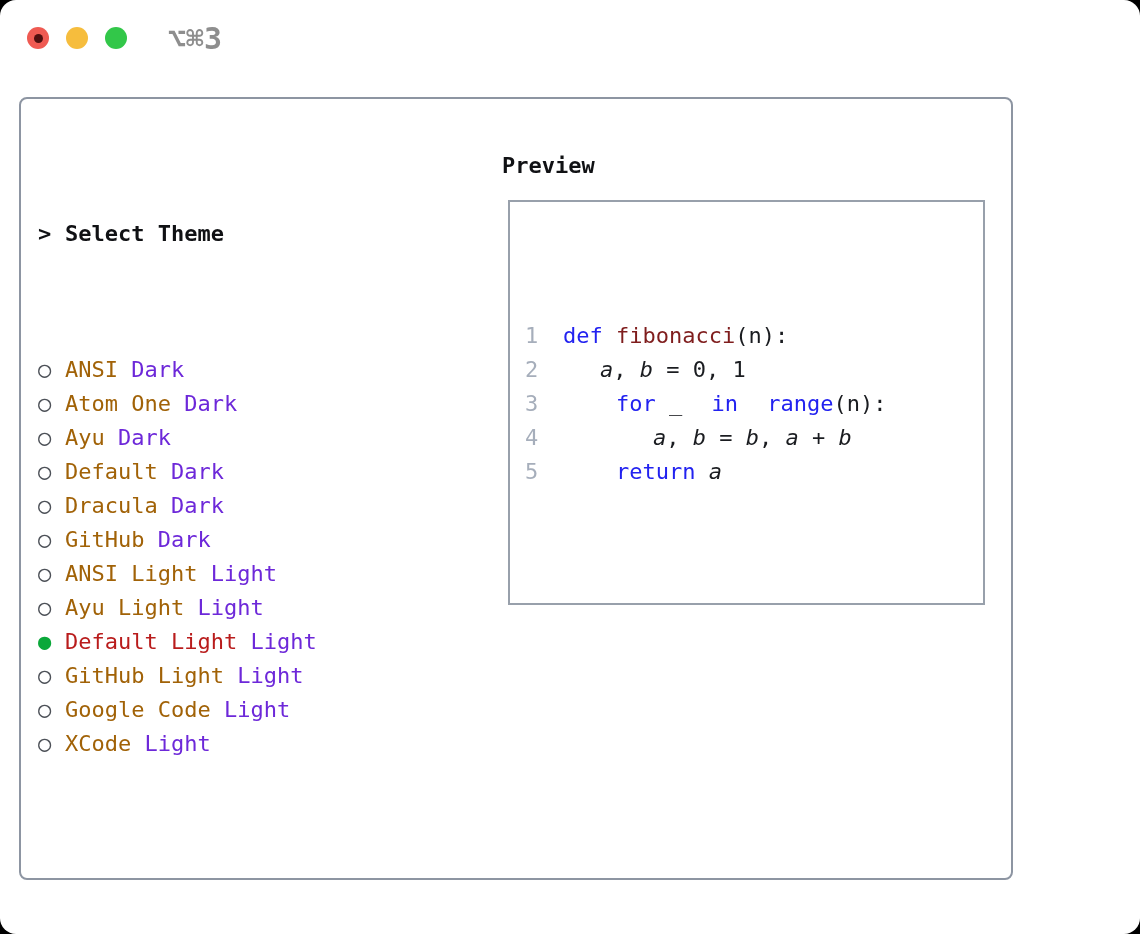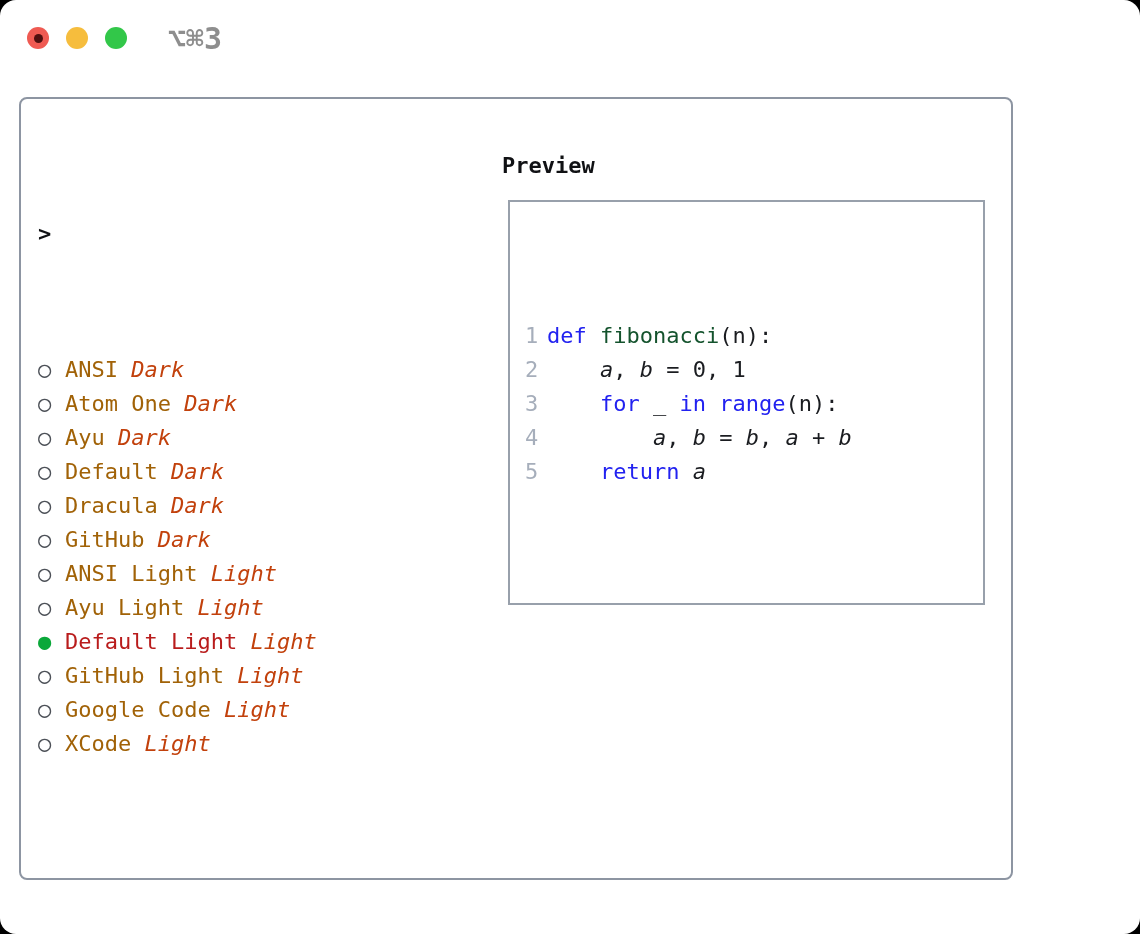--- a/index.html
+++ b/index.html
@@ -26,32 +26,32 @@
   .mono{font-size:22px;line-height:34px;white-space:pre;}
 
   
   .left-col{position:absolute;left:17px;top:50px;}
   .row{display:flex;white-space:pre;}
   .marker{display:inline-block;width:27px;flex:0 0 27px;}
   .hdr{font-weight:bold;color:#101114;}
   .radio{color:#4d5158;}
   .radio-sel{color:#0ba83a;}
   .t-name{color:#a16207;}
-  .t-variant{color:#c2410c;font-style:italic;}
+  .t-variant{color:#6d28d9;}
   .sel .t-name{color:#b91c1c;}
   .spacer{height:34px;}
 
   
   .preview-label{position:absolute;left:481px;top:50px;font-weight:bold;color:#101114;text-align:center;}
   .preview-box{position:absolute;left:487px;top:101px;width:477px;height:405px;box-sizing:border-box;
                border:2px solid #98a0ab;background:#fff;padding:49px 0 0 15px;overflow:hidden;}
   .code-line{display:flex;white-space:pre;}
   .ln{display:inline-block;width:13px;flex:0 0 13px;margin-right:9px;color:#a6aebb;text-align:left;}
-  .tk-kw{color:#2222f0;}
-  .tk-fn{color:#14532d;}
+  .tk-kw{color:#2222f0;margin-left:16px;}
+  .tk-fn{color:#7f1d1d;}
   .tk-txt{color:#1a1c20;}
   .tk-var{color:#1a1c20;font-style:italic;}
 </style>
 </head>
 <body>
 
 <div class="stage">
   <div class="window">
 
     <div class="titlebar">
@@ -62,21 +62,21 @@
         <button class="light yellow"></button>
         <button class="light green"></button>
       </div>
       <div class="win-title">⌥⌘3</div>
     </div>
 
     <div class="panel">
 
       <div class="left-col mono">
         <div class="row">
-          <span class="marker hdr">&gt;</span>
+          <span class="marker hdr">&gt;</span><span class="hdr">Select Theme</span>
         </div>
 
         <div id="theme-list"><div class="row"><span class="marker radio">○</span><span class="t-name">ANSI</span><span class="t-variant"> Dark</span></div><div class="row"><span class="marker radio">○</span><span class="t-name">Atom One</span><span class="t-variant"> Dark</span></div><div class="row"><span class="marker radio">○</span><span class="t-name">Ayu</span><span class="t-variant"> Dark</span></div><div class="row"><span class="marker radio">○</span><span class="t-name">Default</span><span class="t-variant"> Dark</span></div><div class="row"><span class="marker radio">○</span><span class="t-name">Dracula</span><span class="t-variant"> Dark</span></div><div class="row"><span class="marker radio">○</span><span class="t-name">GitHub</span><span class="t-variant"> Dark</span></div><div class="row"><span class="marker radio">○</span><span class="t-name">ANSI Light</span><span class="t-variant"> Light</span></div><div class="row"><span class="marker radio">○</span><span class="t-name">Ayu Light</span><span class="t-variant"> Light</span></div><div class="row sel"><span class="marker radio-sel">●</span><span class="t-name">Default Light</span><span class="t-variant"> Light</span></div><div class="row"><span class="marker radio">○</span><span class="t-name">GitHub Light</span><span class="t-variant"> Light</span></div><div class="row"><span class="marker radio">○</span><span class="t-name">Google Code</span><span class="t-variant"> Light</span></div><div class="row"><span class="marker radio">○</span><span class="t-name">XCode</span><span class="t-variant"> Light</span></div></div>
 
         <div class="spacer"></div>
 
         
 
         
 

